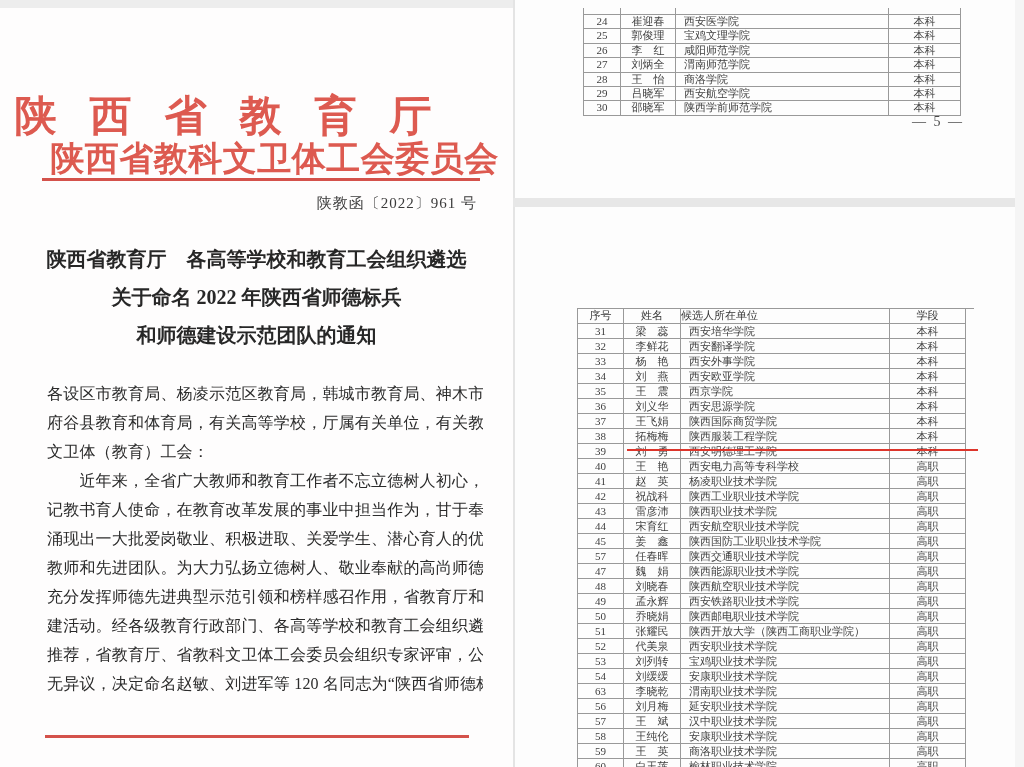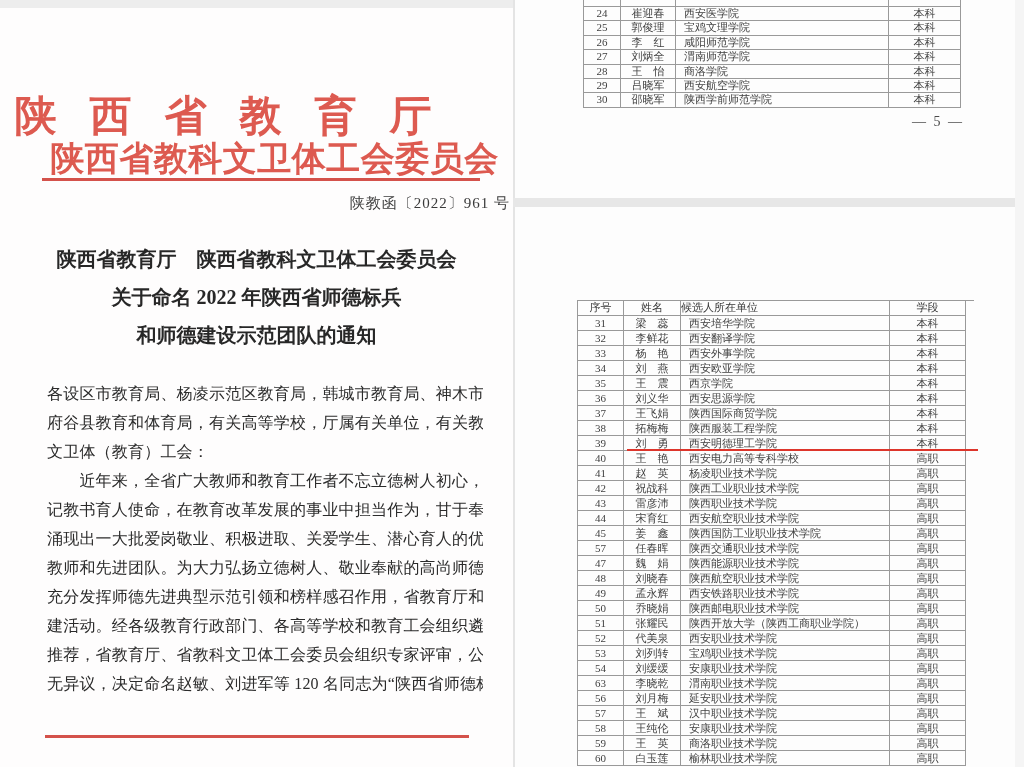--- a/index.html
+++ b/index.html
@@ -19,42 +19,42 @@
     position:absolute; left:-17px; top:80px; width:513px; text-align:center;
     font-size:42px; font-weight:bold; letter-spacing:33px; white-space:nowrap;
   }
   .lh2 {
     position:absolute; left:0; top:128px; width:513px; text-align:center;
     font-size:34px; font-weight:bold; letter-spacing:0.5px; white-space:nowrap;padding-left:18px;
   }
   .lh-rule { position:absolute; left:42px; top:170px; width:438px; height:3px; }
   .doc-number {
     position:absolute; left:0; top:186px; width:477px; text-align:right;
-    font-size:15px; color:#3a3a3a; letter-spacing:1px;margin-left:33px;
+    font-size:15px; color:#3a3a3a; letter-spacing:1px;
   }
   .title-block {
     position:absolute; left:0; top:232px; width:513px; text-align:center;
     font-size:20px; font-weight:bold; line-height:38px; color:#272727;
   }
   .body-block {
     position:absolute; left:47px; top:371px; width:436px;
     font-size:16px; line-height:29px; color:#2b2b2b; letter-spacing:0.2px;
   }
   .body-line { height:29px; white-space:nowrap; overflow:hidden; }
   .bottom-rule { position:absolute; left:45px; top:727px; width:424px; height:3px; }
 
   
   .page-a { position:absolute; left:515px; top:0; width:500px; height:198px; background:#fdfdfd; }
   .page-b { position:absolute; left:515px; top:207px; width:500px; height:588px; background:#fdfdfd; }
   .page-number {
     position:absolute; right:51px; top:114px; font-size:14px;
     color:#4a4a4a; letter-spacing:2px; white-space:nowrap;
   }
 
-  .tbl { font-size:11px; color:#3f3f3f; }
+  .tbl { font-size:11px; color:#3f3f3f;margin-top:8px; }
   .tbl .row { display:grid; }
   .tbl .cell {
     border-right:1px solid #999; border-bottom:1px solid #999;
     height:13.4px; line-height:13.4px; white-space:nowrap; overflow:hidden;
   }
   .c-no, .c-name, .c-stage { text-align:center; }
   .c-unit { text-align:left; padding-left:8px; }
 
   .table-a { position:absolute; left:68px; top:0; width:385px; border-left:1px solid #999; }
   .table-a .row { grid-template-columns:37px 55px 213px 72px; }
@@ -75,21 +75,21 @@
   <div class="top-strip"></div>
 
   <div class="left-page">
     <div class="lh1 accent" style="color: rgb(221, 90, 80);">陕西省教育厅</div>
     <div class="lh2 accent" style="color: rgb(221, 90, 80);">陕西省教科文卫体工会委员会</div>
     <div class="lh-rule rule-bg" style="background: rgb(212, 82, 75);"></div>
     <div class="doc-number">陕教函〔2022〕961 号</div>
 
     <div class="title-block">
 
-        <div class="title-line">陕西省教育厅　陕西省教科文卫体工会委员会</div>
+        <div class="title-line">陕西省教育厅　各高等学校和教育工会组织遴选</div>
 
         <div class="title-line">关于命名 2022 年陕西省师德标兵</div>
 
         <div class="title-line">和师德建设示范团队的通知</div>
       </div>
 
     <div class="body-block">
 
         <div class="body-line">各设区市教育局、杨凌示范区教育局，韩城市教育局、神木市、</div>
 

